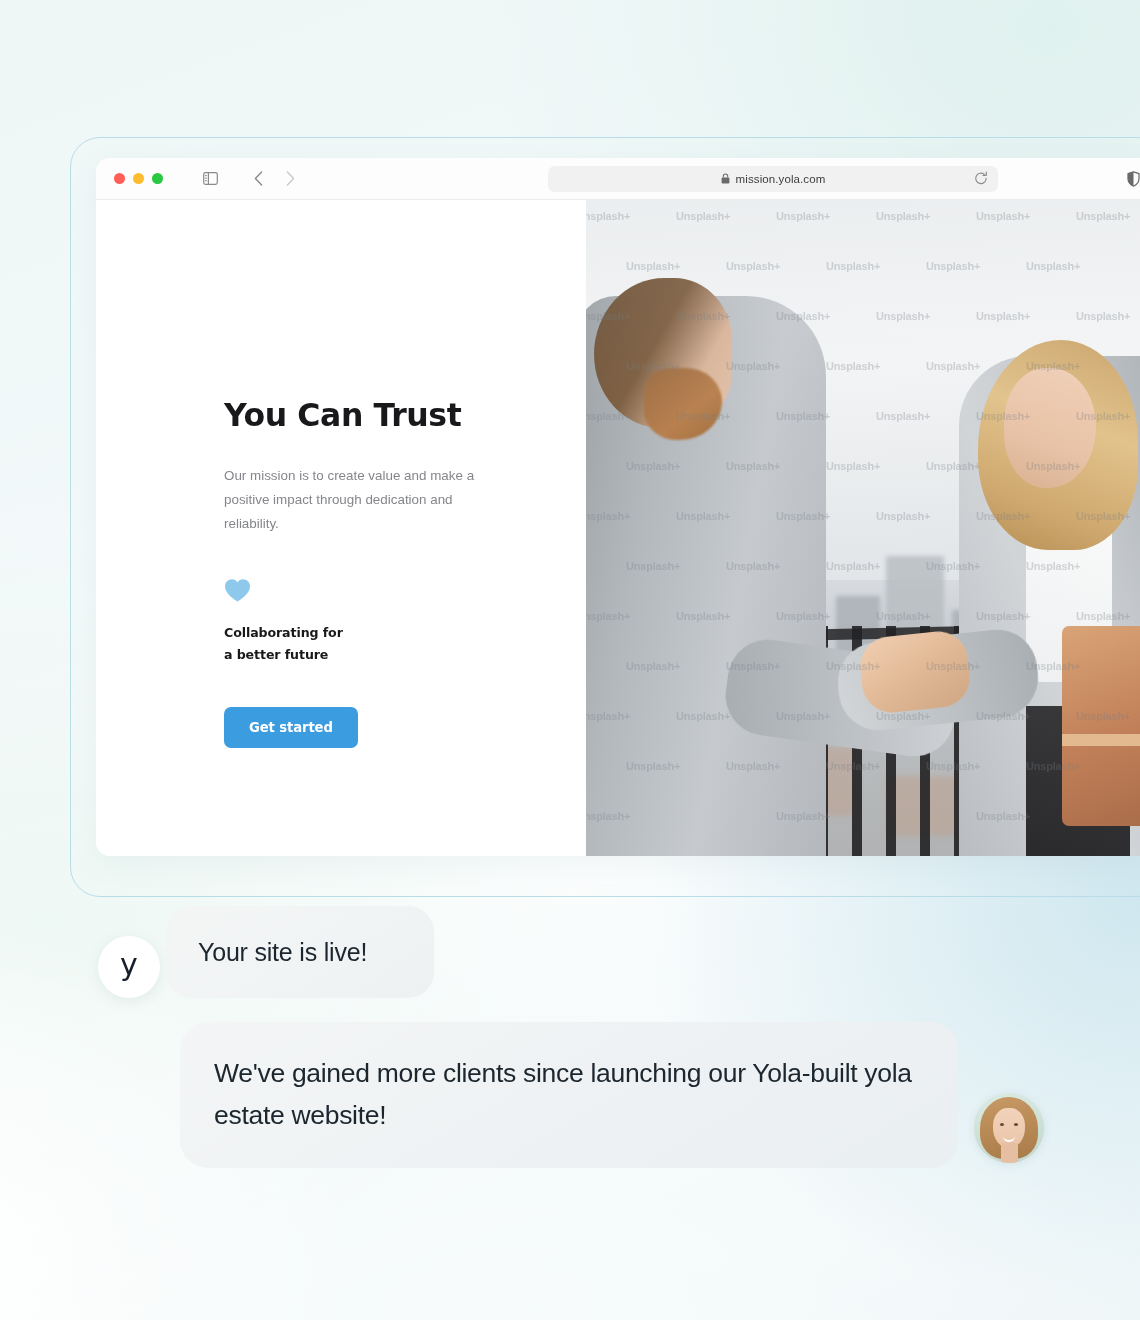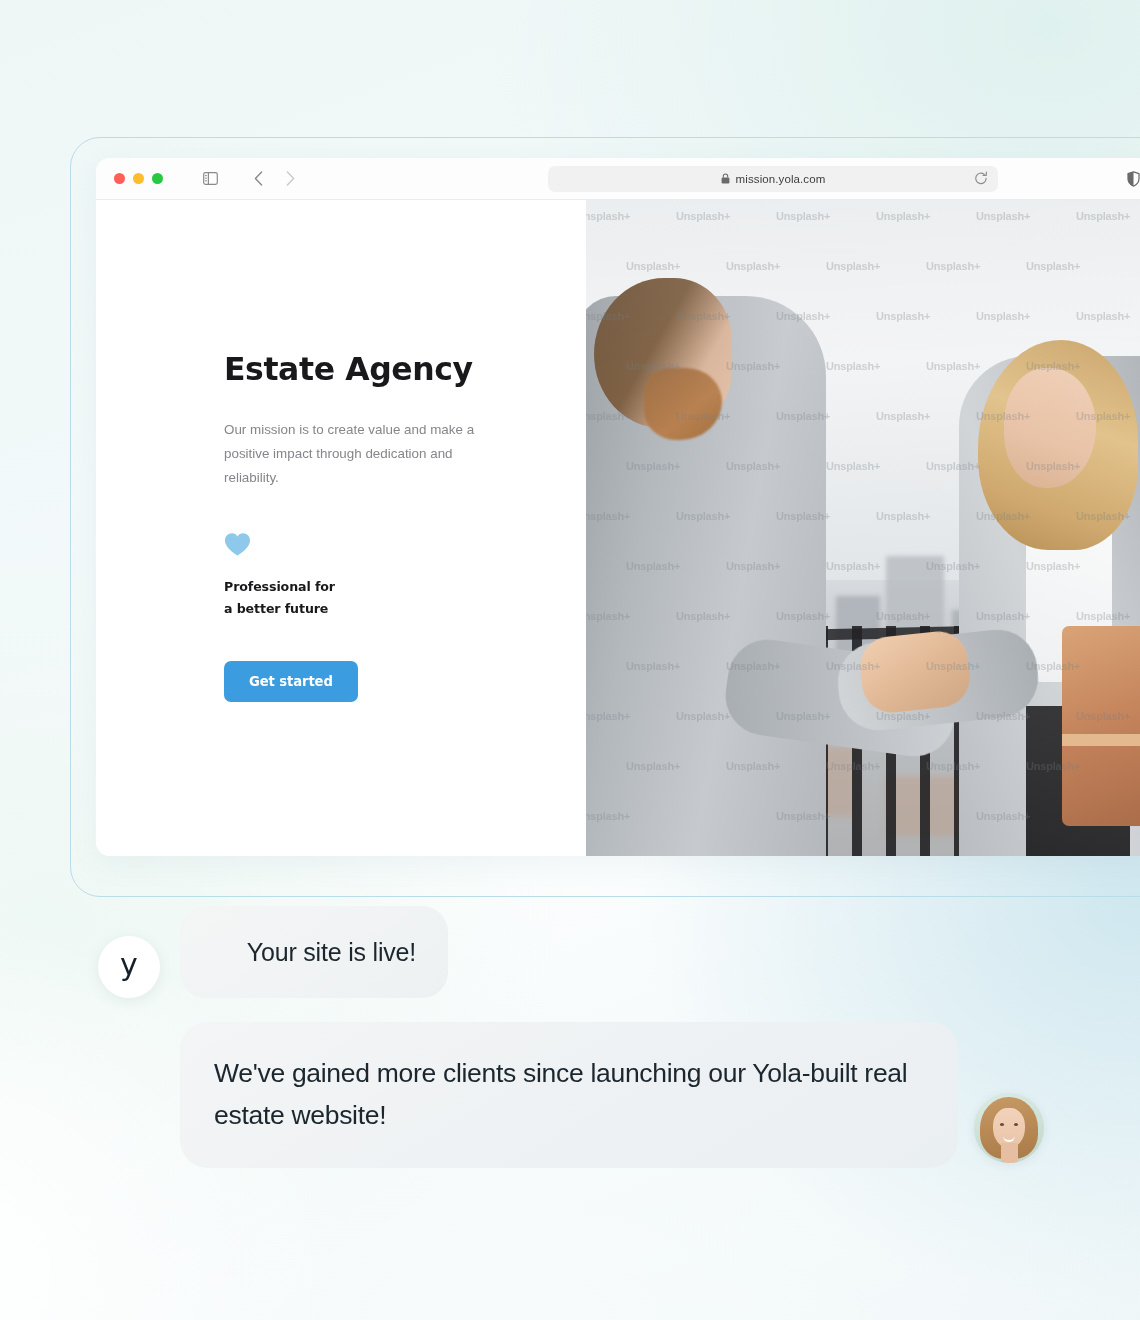--- a/index.html
+++ b/index.html
@@ -390,27 +390,26 @@
     font-family: "DejaVu Sans", sans-serif;
     font-size: 30px;
     font-weight: 500;
     color: #15202b;
     line-height: 1;
     margin-bottom: 5px;
   }
 
   #bubble-one {
     position: absolute;
-    left: 180px; top: 906px;
+    left: 166px; top: 906px;
     min-width: 268px;
     padding: 29px 32px;
     background: linear-gradient(145deg, #f4f6f6 0%, #eef1f2 100%);
     border-radius: 26px;
     box-sizing: border-box;
-    text-align: right;
   }
   #bubble-one-text {
     font-size: 25px;
     line-height: 34px;
     color: #1b262e;
     letter-spacing: -0.2px;
   }
 
   #bubble-two {
     position: absolute;
@@ -543,36 +542,37 @@
           </svg>
         </span>
       </div>
     </div>
 
     <div id="site-canvas">
 
       <div id="hero-left">
         <h1 id="hero-title">
           <br>
-          <span>Estate Agency</span><br>
+          <br>
+          <span>You Can Trust</span>
         </h1>
 
         <p id="hero-subtitle">Our mission is to create value and make a positive impact through dedication and reliability.</p>
 
         <div id="features-row">
 
 
           <div class="feature">
             <span class="feature-icon">
               <svg width="27" height="25" viewBox="0 0 27 25" fill="none">
                 <path d="M13.5 23.6S1 16.6 1 8.6C1 4.3 4.1 1.3 8 1.3c2.3 0 4.3 1.2 5.5 3.1C14.7 2.5 16.7 1.3 19 1.3c3.9 0 7 3 7 7.3 0 8-12.5 15-12.5 15Z" fill="#8ec9ec"></path>
               </svg>
             </span>
             <div class="feature-label">
-              <span>Professional for</span><br>
+              <span>Collaborating for</span><br>
               <span>a better future</span>
             </div>
           </div>
         </div>
 
         <button id="cta-button">Get started</button>
       </div>
 
       <div id="hero-photo" aria-label="Two business people in grey suits shaking hands on a rooftop terrace with a blurred city skyline behind them">
         <div class="ph-sky"></div>
@@ -685,21 +685,21 @@
 
   <div id="yola-avatar">
     <span id="yola-avatar-letter">y</span>
   </div>
 
   <div id="bubble-one">
     <span id="bubble-one-text">Your site is live!</span>
   </div>
 
   <div id="bubble-two">
-    <span id="bubble-two-text">We've gained more clients since launching our Yola-built real estate website!</span>
+    <span id="bubble-two-text">We've gained more clients since launching our Yola-built yola estate website!</span>
   </div>
 
   <div id="person-avatar" aria-label="Smiling woman with light brown hair, outdoor portrait">
     <div class="pa-bg"></div>
     <div class="pa-hair"></div>
     <div class="pa-face"></div>
     <div class="pa-neck"></div>
     <div class="pa-eye pa-eye-l"></div>
     <div class="pa-eye pa-eye-r"></div>
     <div class="pa-smile"></div>

